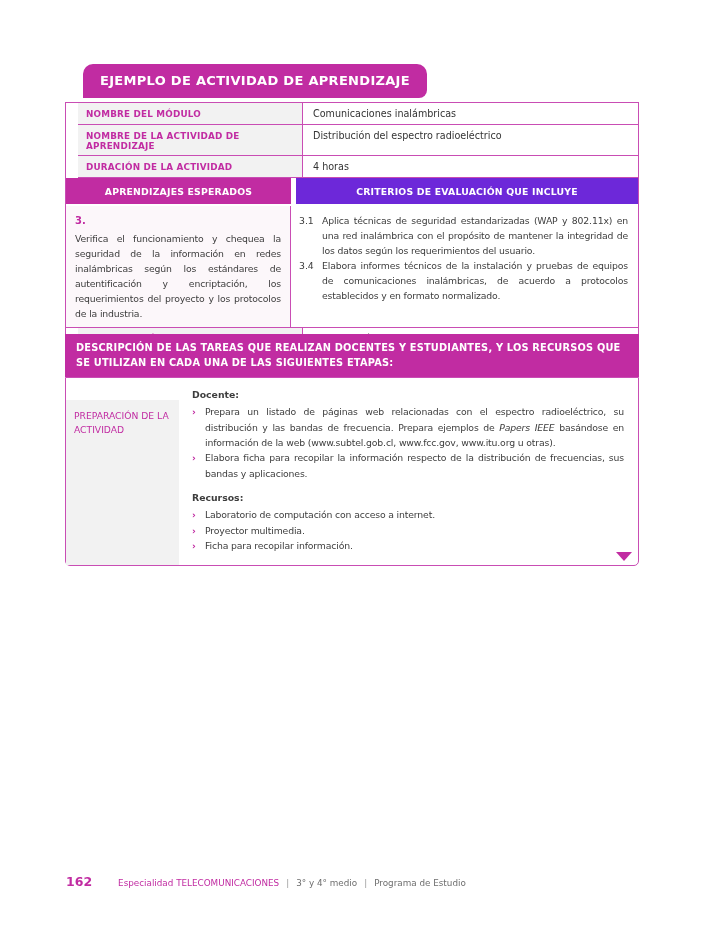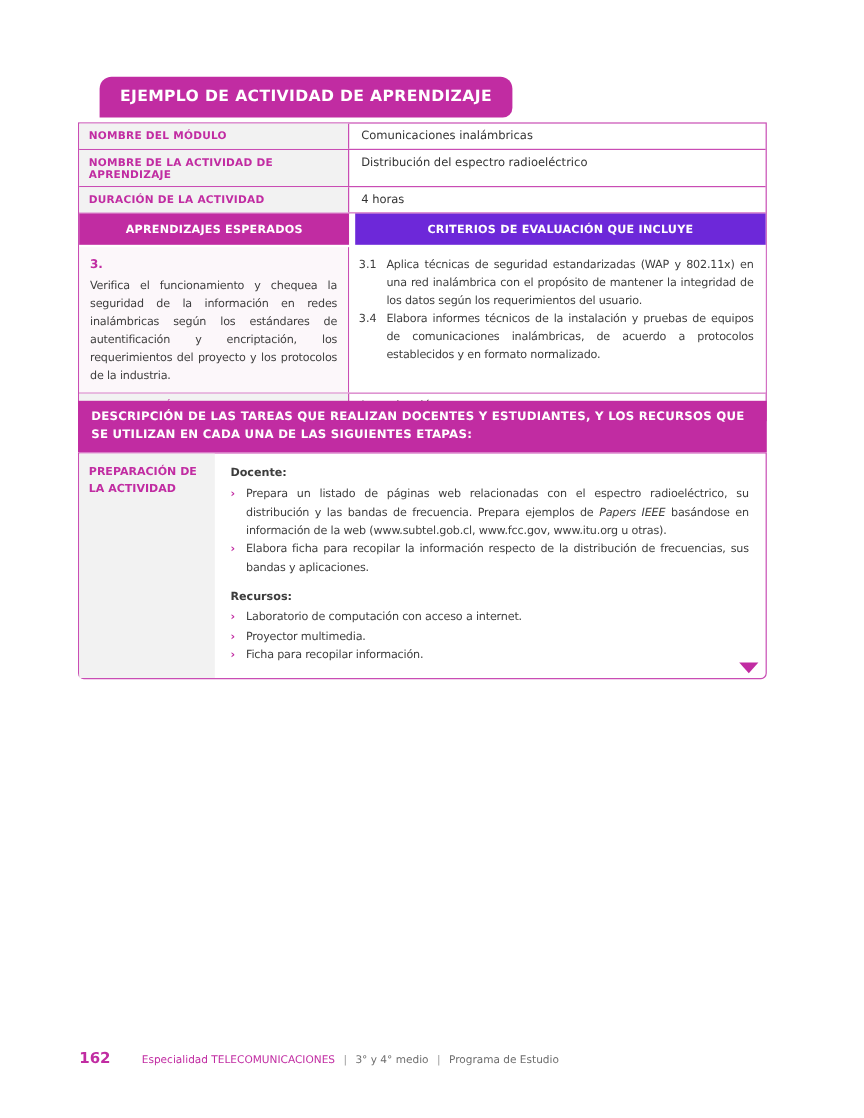--- a/index.html
+++ b/index.html
@@ -17,21 +17,21 @@
     background:#c12ca2; color:#fff; font-weight:bold; font-size:13px;
     line-height:34px; padding:0 17px; letter-spacing:0.3px;
     border-radius:10px 10px 8px 0;
   }
 
   
   .doc-table {
     position:absolute; left:65px; top:102px; width:574px;
     border:1px solid #c94db4; background:#fff;
   }
-  .trow { display:flex; border-bottom:1px solid #c94db4; min-height:22px; align-items:stretch; }
+  .trow { display:flex; border-bottom:1px solid #c94db4; min-height:22px; align-items:stretch;margin-left:12px; }
   .tlabel {
     width:225px; flex:none; background:#f2f2f2; color:#c12ca2;
     font-size:8.8px; font-weight:bold; letter-spacing:0.2px;
     padding:6px 8px 4px; border-right:1px solid #c94db4;
   }
   .tvalue { flex:1; font-size:9.6px; color:#333; padding:5px 10px 4px; }
 
   .hrow { display:flex; border-bottom:2px solid #ffffff; }
   .hcell { font-size:9.3px; font-weight:bold; color:#fff; text-align:center; padding:8px 4px 7px; letter-spacing:0.2px; }
   .hleft  { width:225px; flex:none; background:#c12ca2; }
@@ -58,21 +58,21 @@
   }
 
   
   .lower {
     position:absolute; left:65px; top:377px; width:574px; min-height:183px;
     border:1px solid #c94db4; border-radius:0 0 5px 5px;
     display:flex; background:#fff;
   }
   .lower-label {
     width:113px; flex:none; background:#f2f2f2; color:#c12ca2;
-    font-size:9.2px; font-weight:bold; line-height:1.5; padding:9px 8px;
+    font-size:9.2px; font-weight:normal; line-height:1.5; padding:9px 8px;margin-top:22px;
   }
   .lower-content { flex:1; padding:9px 14px 12px 13px; font-size:9.3px; line-height:1.65; }
   .subhead { font-weight:bold; color:#3d3d3d; margin-bottom:2px; }
   .subhead.recursos { margin-top:9px; }
   .bullet-item { display:flex; }
   .bullet { flex:none; width:13px; color:#c12ca2; font-weight:bold; }
   .btext { flex:1; text-align:justify; letter-spacing:-0.15px; }
   .btext i { font-style:italic; }
   .cont-triangle {
     position:absolute; right:6px; bottom:4px; width:0; height:0;

